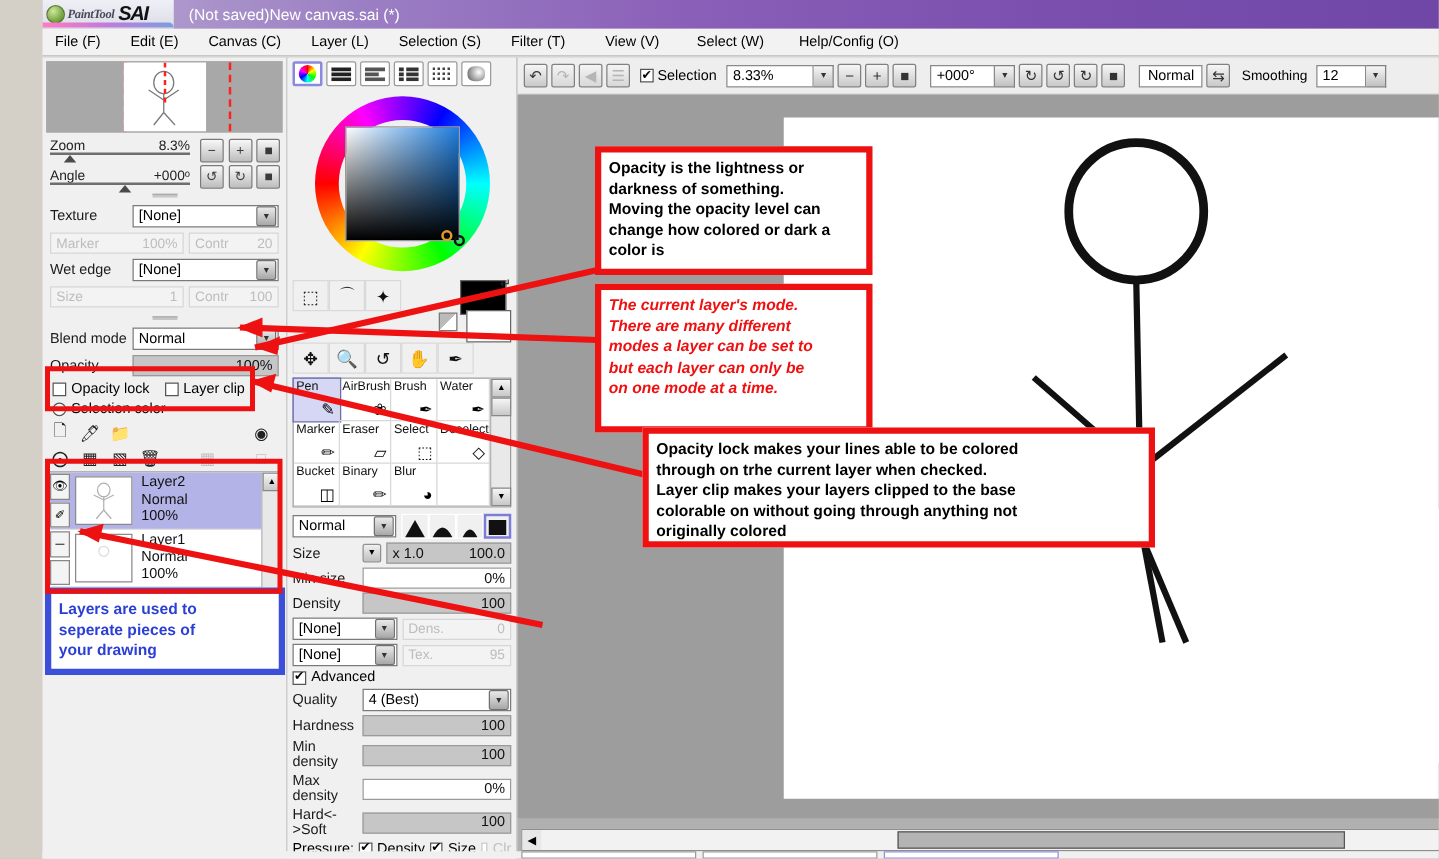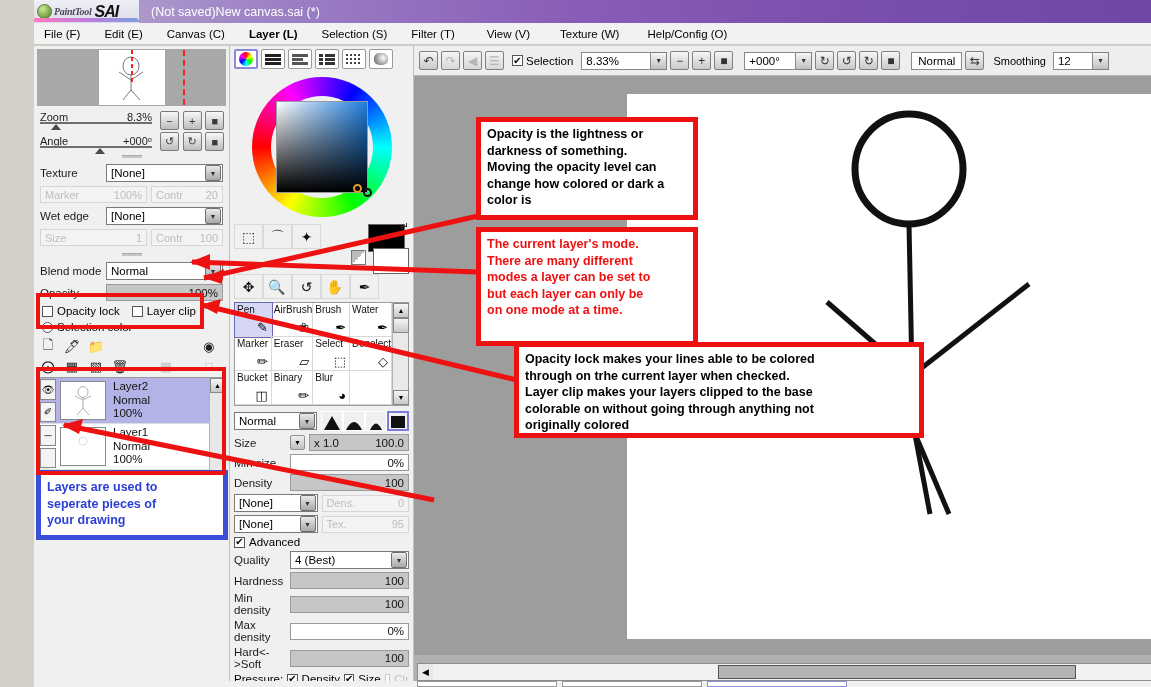--- a/index.html
+++ b/index.html
@@ -262,25 +262,25 @@
       <span class="logo-sai">SAI</span>
       <div class="logo-swoosh"></div>
     </div>
     <span class="title-text">(Not saved)New canvas.sai (*)</span>
   </div>
 
   <div class="menubar">
     <span class="menu-item" style="margin-left:10px;margin-right:24px;">File (F)</span>
     <span class="menu-item" style="margin-right:24px;">Edit (E)</span>
     <span class="menu-item" style="margin-right:24px;">Canvas (C)</span>
-    <span class="menu-item" style="margin-right:24px;font-weight:bold;">Layer (L)</span>
+    <span class="menu-item" style="margin-right:24px;">Layer (L)</span>
     <span class="menu-item" style="margin-right:24px;">Selection (S)</span>
     <span class="menu-item" style="margin-right:32px;">Filter (T)</span>
     <span class="menu-item" style="margin-right:30px;">View (V)</span>
-    <span class="menu-item" style="margin-right:28px;">Texture (W)</span>
+    <span class="menu-item" style="margin-right:28px;">Select (W)</span>
     <span class="menu-item">Help/Config (O)</span>
   </div>
 
   <div class="toolbar">
     <div class="tb-btn">↶</div>
     <div class="tb-btn dim">↷</div>
     <div class="tb-btn dim">◀</div>
     <div class="tb-btn dim">☰</div>
     <div class="tb-check">
       <span class="cbx">✔</span>
@@ -781,21 +781,21 @@
   </svg>
 
   <div class="anno black" style="left:442px;top:117px;width:222px;height:103px;">
     <div>Opacity is the lightness or</div>
     <div>darkness of something.</div>
     <div>Moving the opacity level can</div>
     <div>change how colored or dark a</div>
     <div>color is</div>
   </div>
 
-  <div class="anno red" style="left:442px;top:227px;width:222px;height:119px;">
+  <div class="anno red" style="left:442px;top:227px;width:222px;height:119px;font-style:italic;">
     <div>The current layer's mode.</div>
     <div>There are many different</div>
     <div>modes a layer can be set to</div>
     <div>but each layer can only be</div>
     <div>on one mode at a time.</div>
   </div>
 
   <div class="anno black" style="left:480px;top:342px;width:410px;height:96px;">
     <div>Opacity lock makes your lines able to be colored</div>
     <div>through on trhe current layer when checked.</div>

